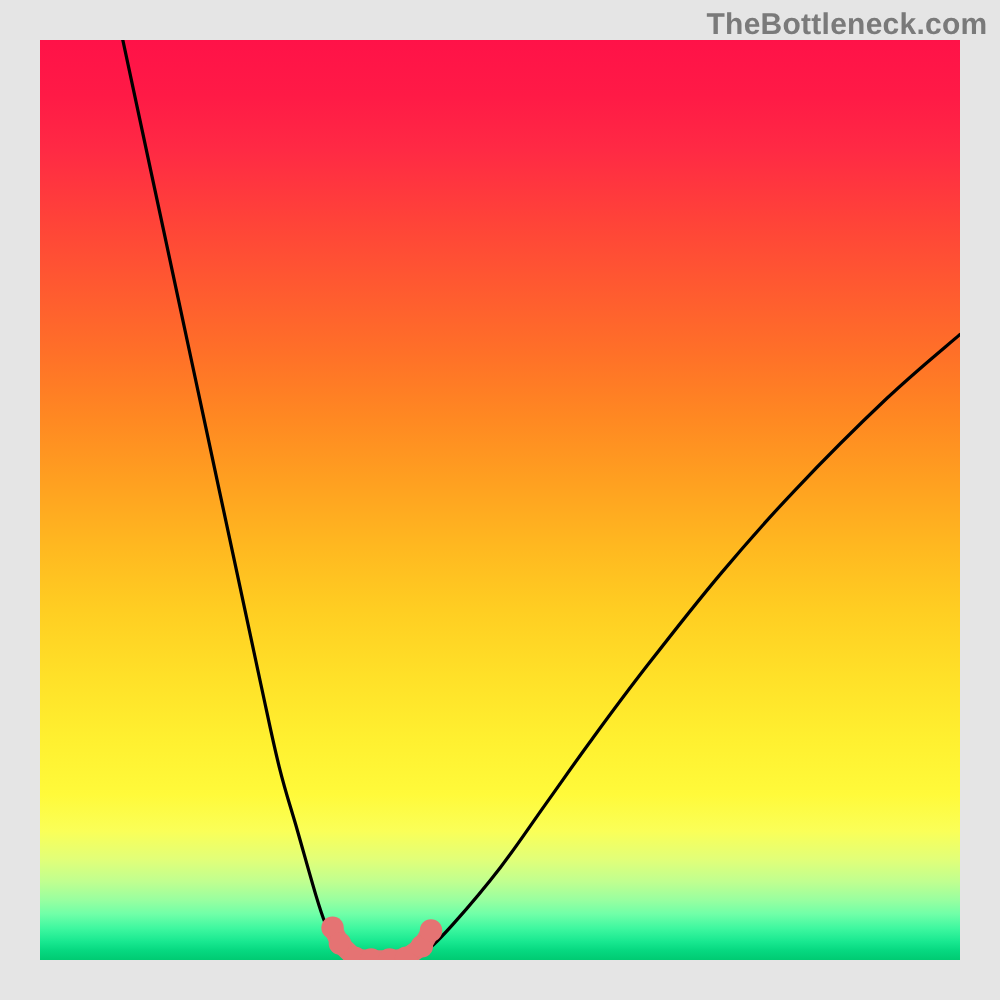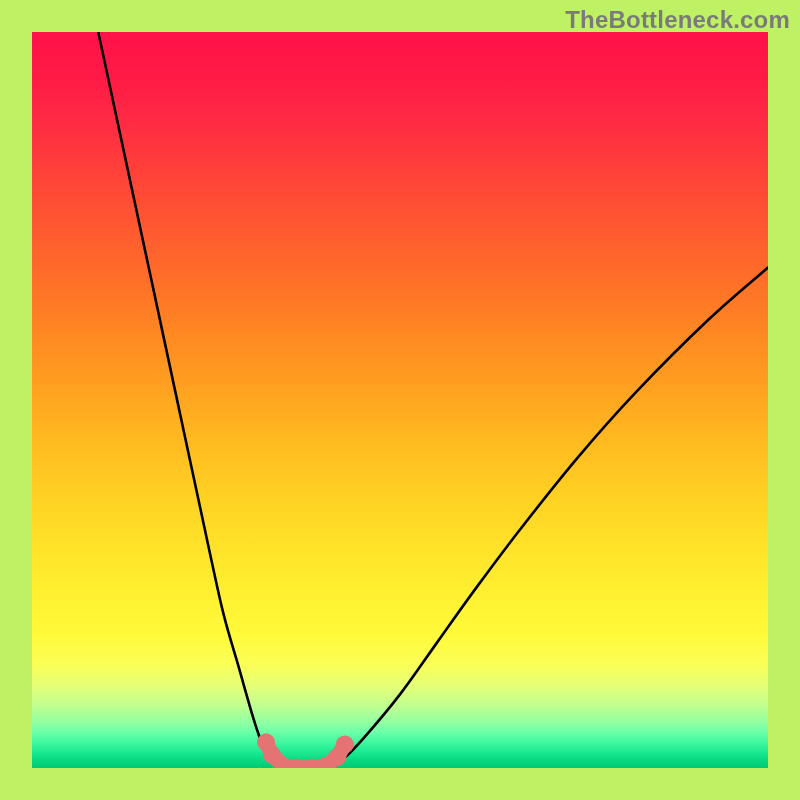--- a/index.html
+++ b/index.html
@@ -9,21 +9,21 @@
     height: 800px;
     background: #000000;
     overflow: hidden;
   }
   .frame {
     position: absolute;
     left: 0;
     top: 0;
     width: 800px;
     height: 800px;
-    background: #bef264;
+    background: #e5e5e5;
   }
   .plot-area {
     position: absolute;
     left: 32px;
     top: 32px;
     width: 736px;
     height: 736px;
     overflow: hidden;
   }
   .gradient {

